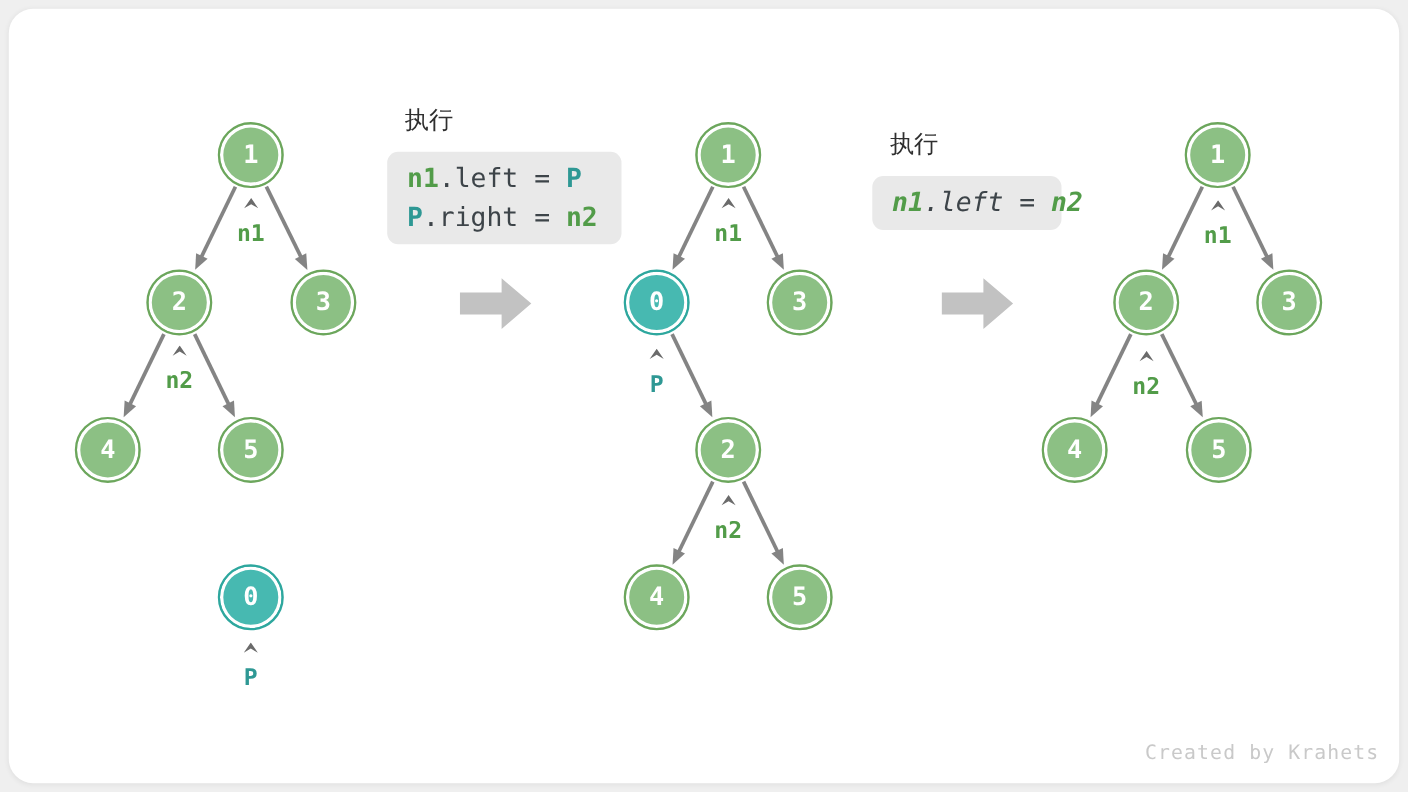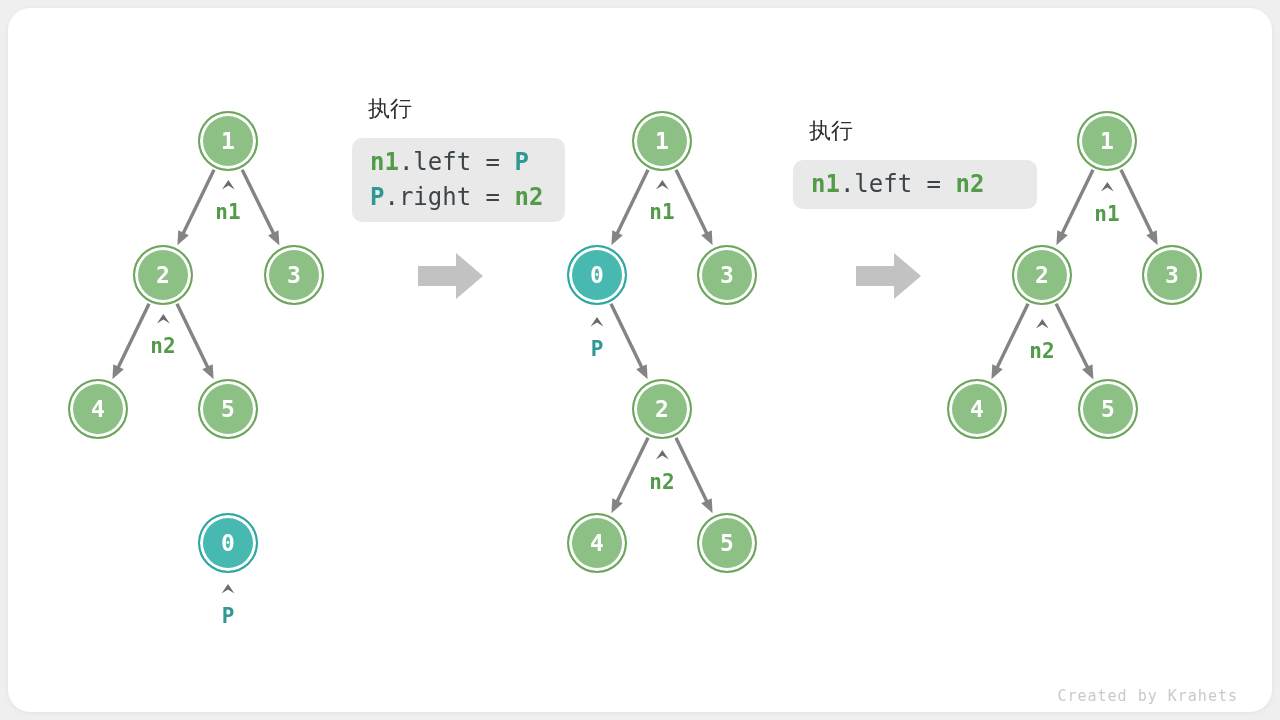--- a/index.html
+++ b/index.html
@@ -70,26 +70,25 @@
     color: var(--code-plain);
     display: inline-block;
   }
   .codeline { line-height: 35px; white-space: pre; }
   .tok-green { color: var(--label-green); font-weight: bold; }
   .tok-teal  { color: var(--label-teal);  font-weight: bold; }
   .tok-plain { color: var(--code-plain); }
   .block-arrow { position: absolute; }
   .watermark {
     position: absolute;
-    top: 674px; right: 42px;
-    font-family: "DejaVu Sans Mono", monospace;
-    font-size: 15px;
+    top: 674px; right: 26px;
+    font-family: "DejaVu Sans Mono", monospace;
+    font-size: 18px;
     letter-spacing: 1px;
     color: var(--watermark-color);
-    margin-top: 13px;
   }
 </style>
 </head>
 <body>
 
 <div class="card"></div>
 <svg id="edges" class="edges" viewBox="0 0 1280 720">
     <line x1="214.03397632068103" y1="169.79149496967295" x2="182.20328255906358" y2="235.4116944166997" stroke="#848484" stroke-width="3.4"></line>
     <polygon points="177.40246191929768,245.30877081252478 178.2941388157465,230.1811499714163 188.73105574225295,235.24383355516943" fill="#848484"></polygon>
     <line x1="242.13919432156956" y1="169.7068490771261" x2="274.55860780784184" y2="235.5280825189516" stroke="#848484" stroke-width="3.4"></line>
@@ -179,21 +178,21 @@
     </div>
     <div class="pointer green" style="left: 1042px; top: 319px;">
       <svg width="14" height="10" viewBox="0 0 14 10">
         <path d="M7 0 L13.4 9.4 L7 5.6 L0.6 9.4 Z" fill="#6b6b6b"></path>
       </svg>
       <div class="lbl">n2</div>
     </div>
   </div>
 <div id="panels">
     <div class="panel" style="left: 352px; top: 96px;"><div class="panel-title">执行</div><div class="codebox" style="width: 213px;"><div class="codeline"><span class="tok-green">n1</span><span class="tok-plain">.left = </span><span class="tok-teal">P</span></div><div class="codeline"><span class="tok-teal">P</span><span class="tok-plain">.right = </span><span class="tok-green">n2</span></div></div></div>
-    <div class="panel" style="left: 793px; top: 118px;"><div class="panel-title">执行</div><div class="codebox" style="width: 244px;"><div class="codeline"><span class="tok-green">n1</span><span class="tok-plain">.left = </span><span class="tok-green">n2</span></div></div></div>
+    <div class="panel" style="left: 793px; top: 118px;"><div class="panel-title">执行</div><div class="codebox" style="width: 172px; font-style: italic;"><div class="codeline"><span class="tok-green">n1</span><span class="tok-plain">.left = </span><span class="tok-green">n2</span></div></div></div>
   </div>
 <div id="arrows">
     <svg class="block-arrow" width="66" height="48" viewBox="0 0 66 48" style="left: 418px; top: 252px;">
       <polygon points="0,14 38,14 38,1 65,24 38,47 38,34 0,34" fill="#c2c2c2"></polygon>
     </svg>
     <svg class="block-arrow" width="66" height="48" viewBox="0 0 66 48" style="left: 856px; top: 252px;">
       <polygon points="0,14 38,14 38,1 65,24 38,47 38,34 0,34" fill="#c2c2c2"></polygon>
     </svg>
   </div>
 <div class="watermark">Created by Krahets</div>

